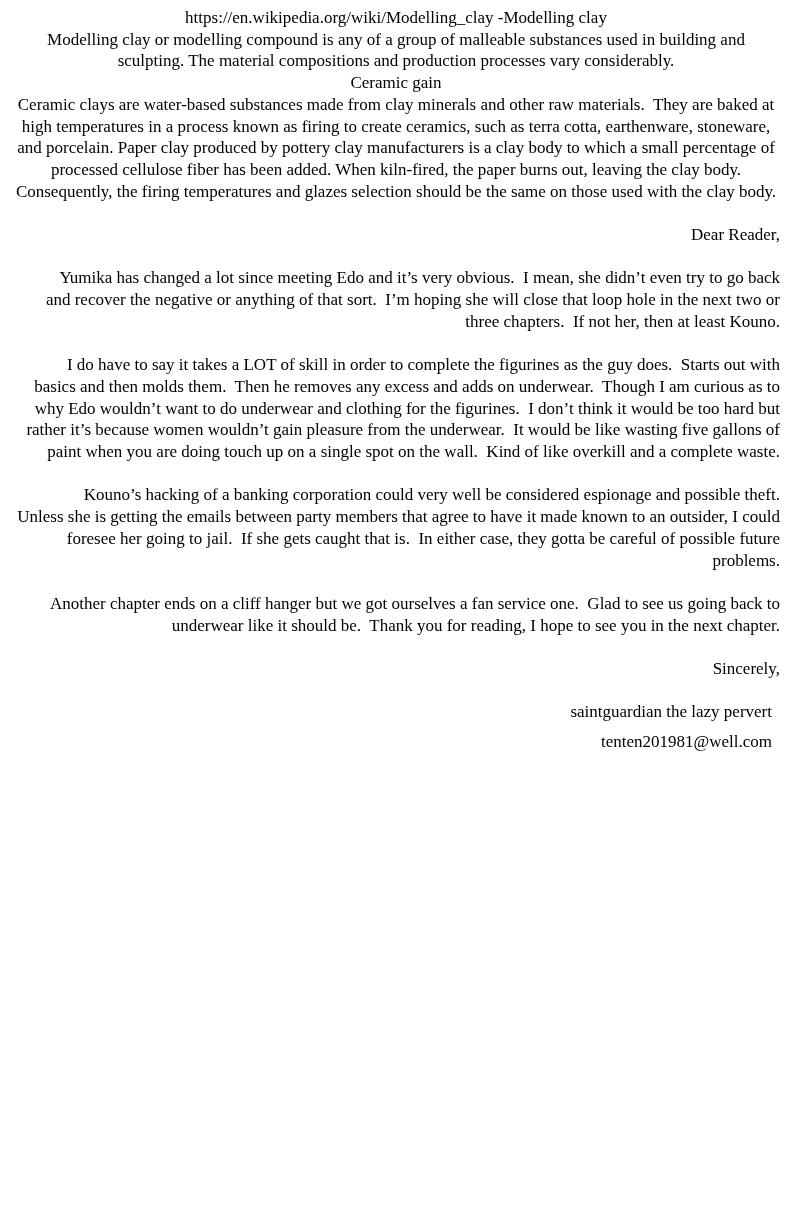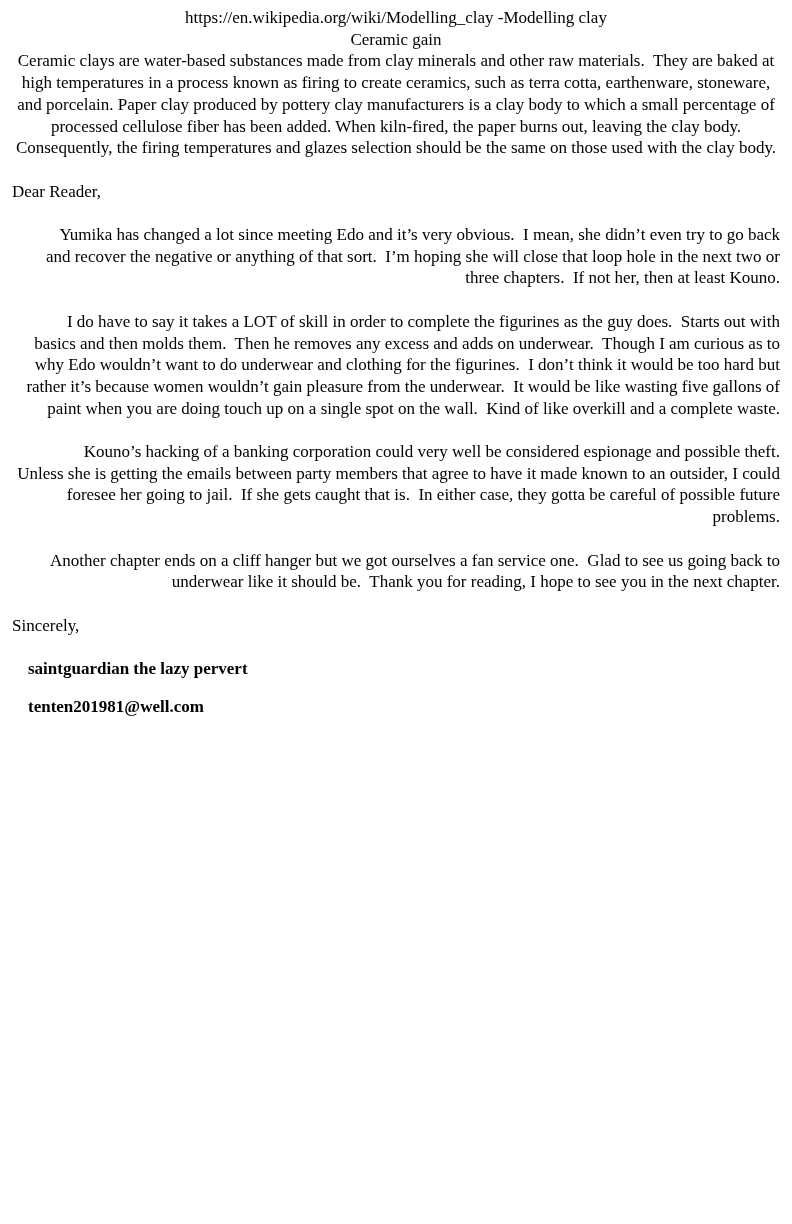--- a/index.html
+++ b/index.html
@@ -26,33 +26,34 @@
     .centered-block p {
       text-align: center;
     }
     .letter-paragraph {
       margin-top: 21.7px !important;
       text-indent: 33px;
       text-align: right;
     }
     .one-line-gap {
       margin-top: 21.7px !important;
+      text-align: right;
     }
     .signature-block p {
-      margin: 16px;
-      font-weight: bold;
+      margin: 8px;
     }
   </style>
 </head>
 <body>
 
 <div class="page">
 
   <div class="centered-block">
     <p>https://en.wikipedia.org/wiki/Modelling_clay -Modelling clay</p>
+    <p>Modelling clay or modelling compound is any of a group of malleable substances used in building and sculpting. The material compositions and production processes vary considerably.</p>
     <p>Ceramic gain</p>
     <p>Ceramic clays are water-based substances made from clay minerals and other raw materials.  They are baked at high temperatures in a process known as firing to create ceramics, such as terra cotta, earthenware, stoneware, and porcelain. Paper clay produced by pottery clay manufacturers is a clay body to which a small percentage of processed cellulose fiber has been added. When kiln-fired, the paper burns out, leaving the clay body. Consequently, the firing temperatures and glazes selection should be the same on those used with the clay body.</p>
   </div>
 
   <div>
     <p class="one-line-gap">Dear Reader,</p>
 
     <p class="letter-paragraph">Yumika has changed a lot since meeting Edo and it’s very obvious.  I mean, she didn’t even try to go back and recover the negative or anything of that sort.  I’m hoping she will close that loop hole in the next two or three chapters.  If not her, then at least Kouno.</p>
 
     <p class="letter-paragraph">I do have to say it takes a LOT of skill in order to complete the figurines as the guy does.  Starts out with basics and then molds them.  Then he removes any excess and adds on underwear.  Though I am curious as to why Edo wouldn’t want to do underwear and clothing for the figurines.  I don’t think it would be too hard but rather it’s because women wouldn’t gain pleasure from the underwear.  It would be like wasting five gallons of paint when you are doing touch up on a single spot on the wall.  Kind of like overkill and a complete waste.</p>

